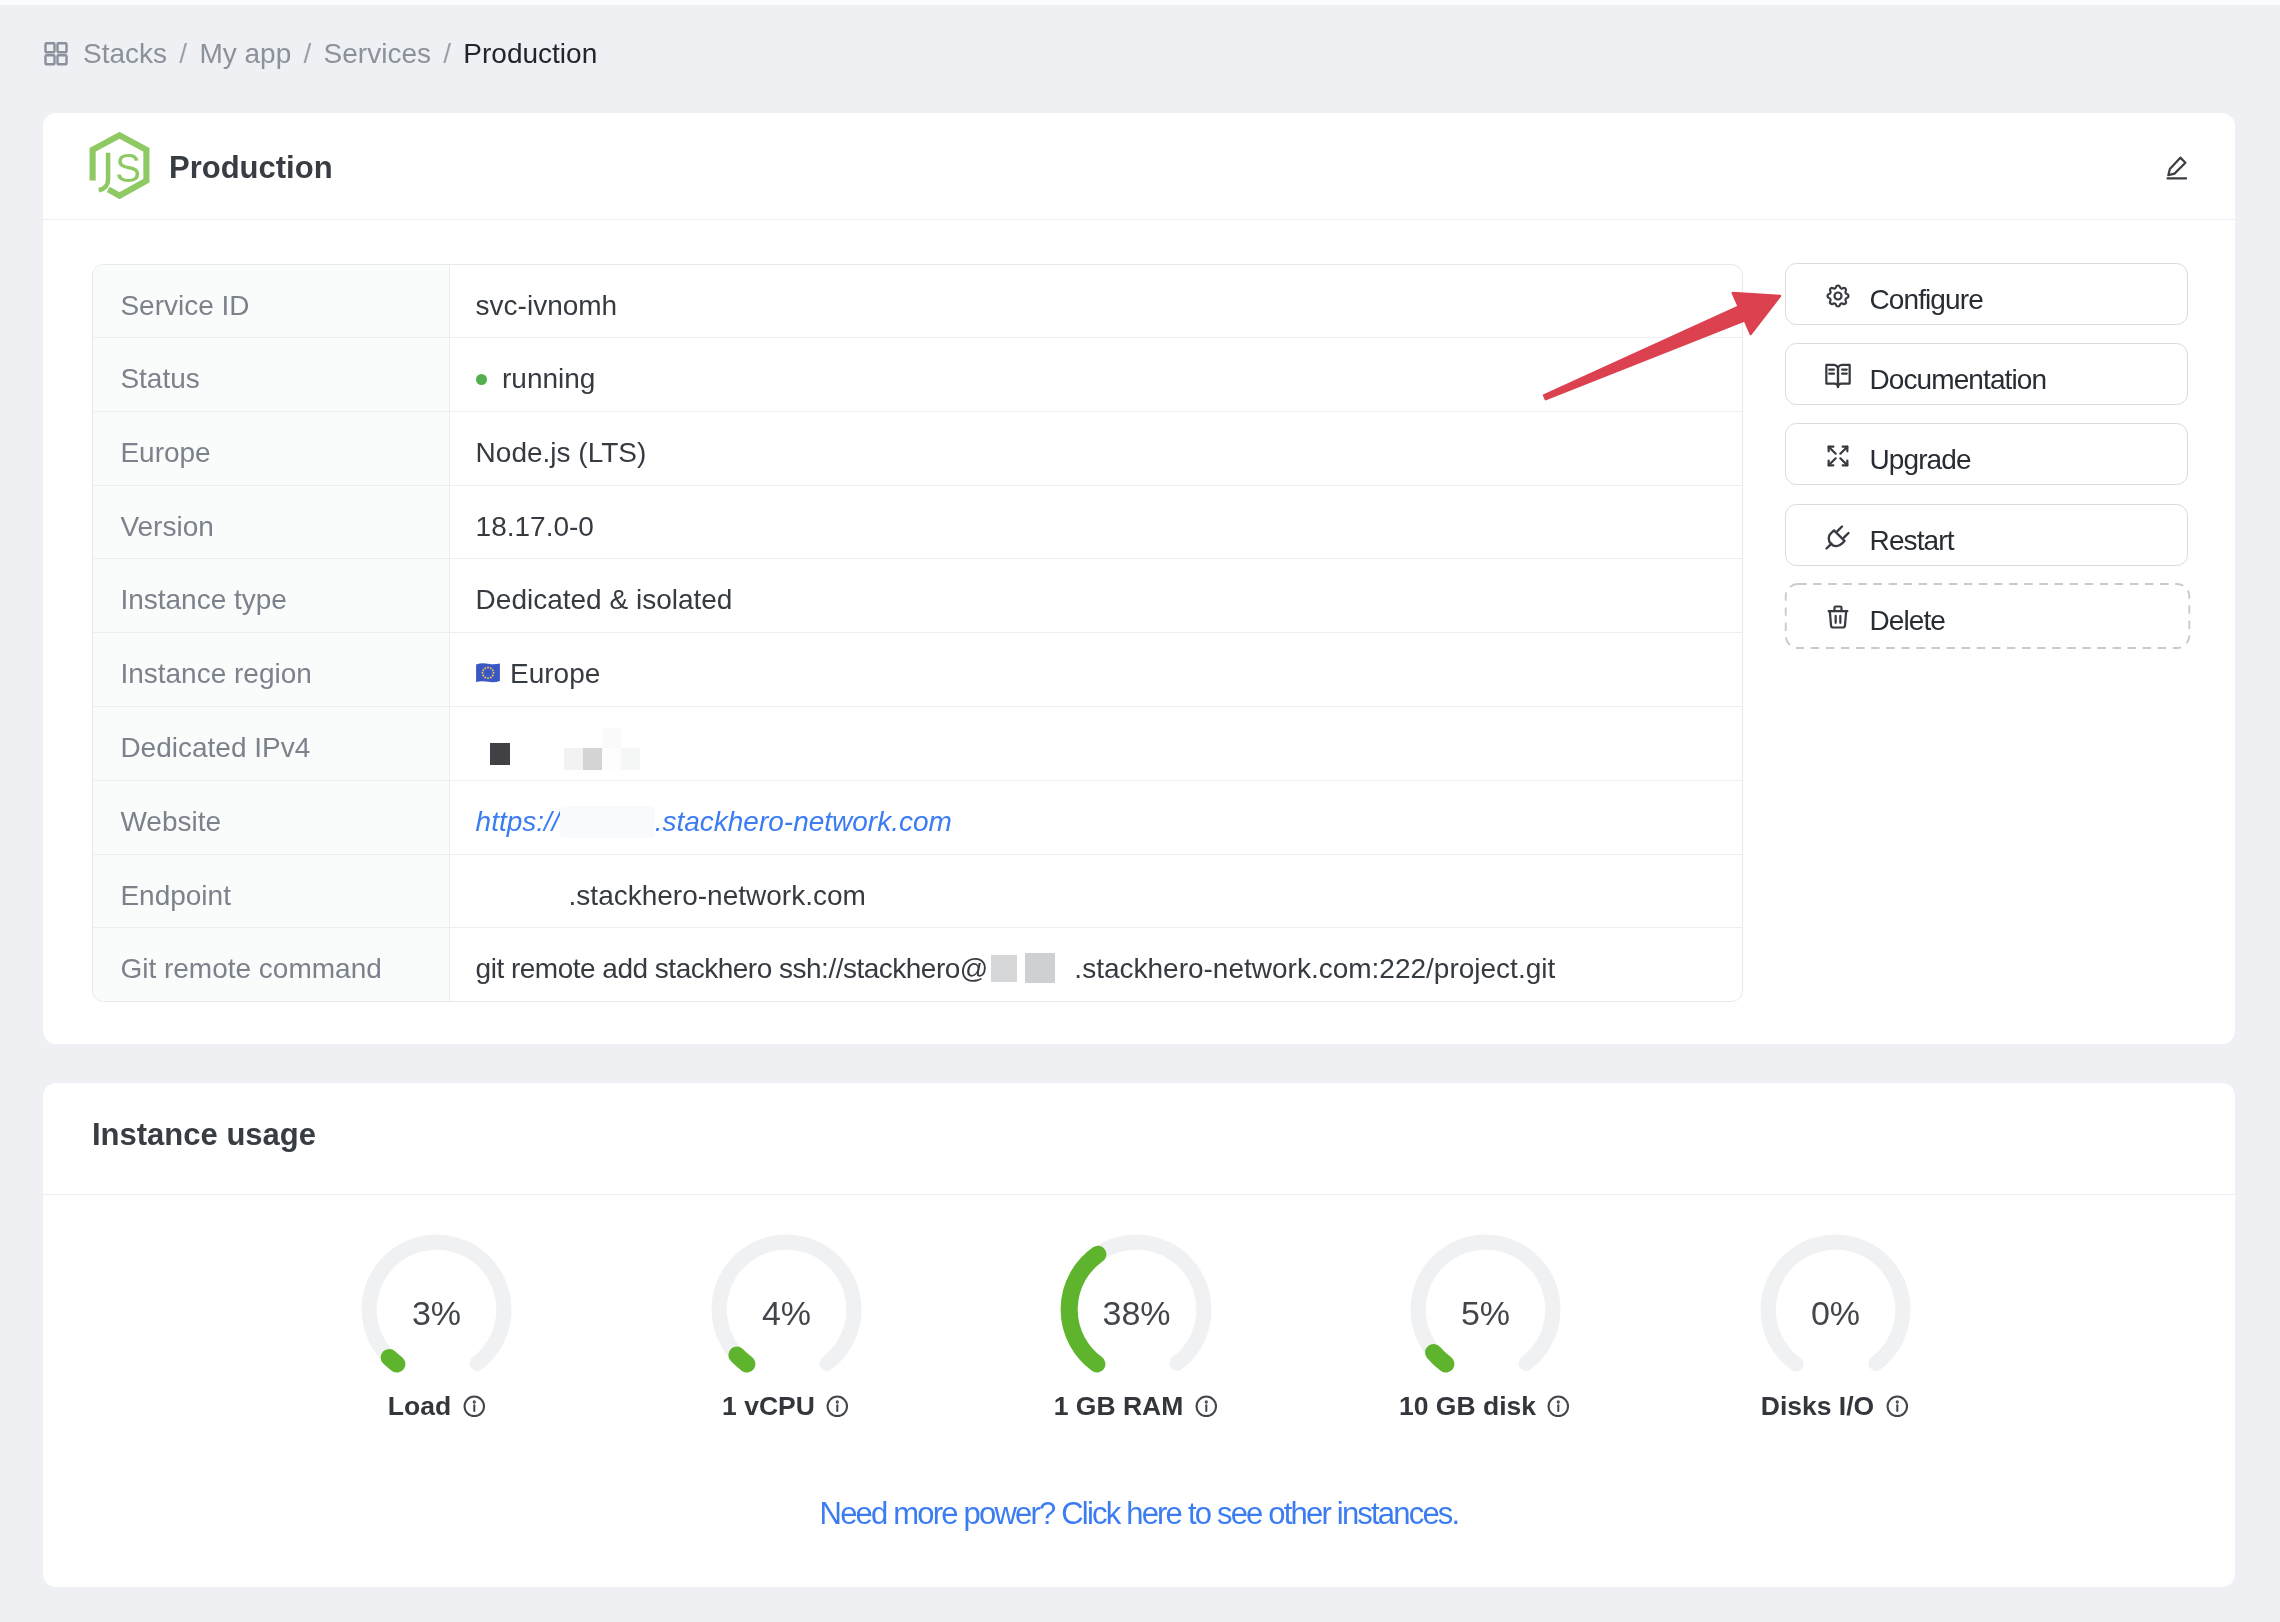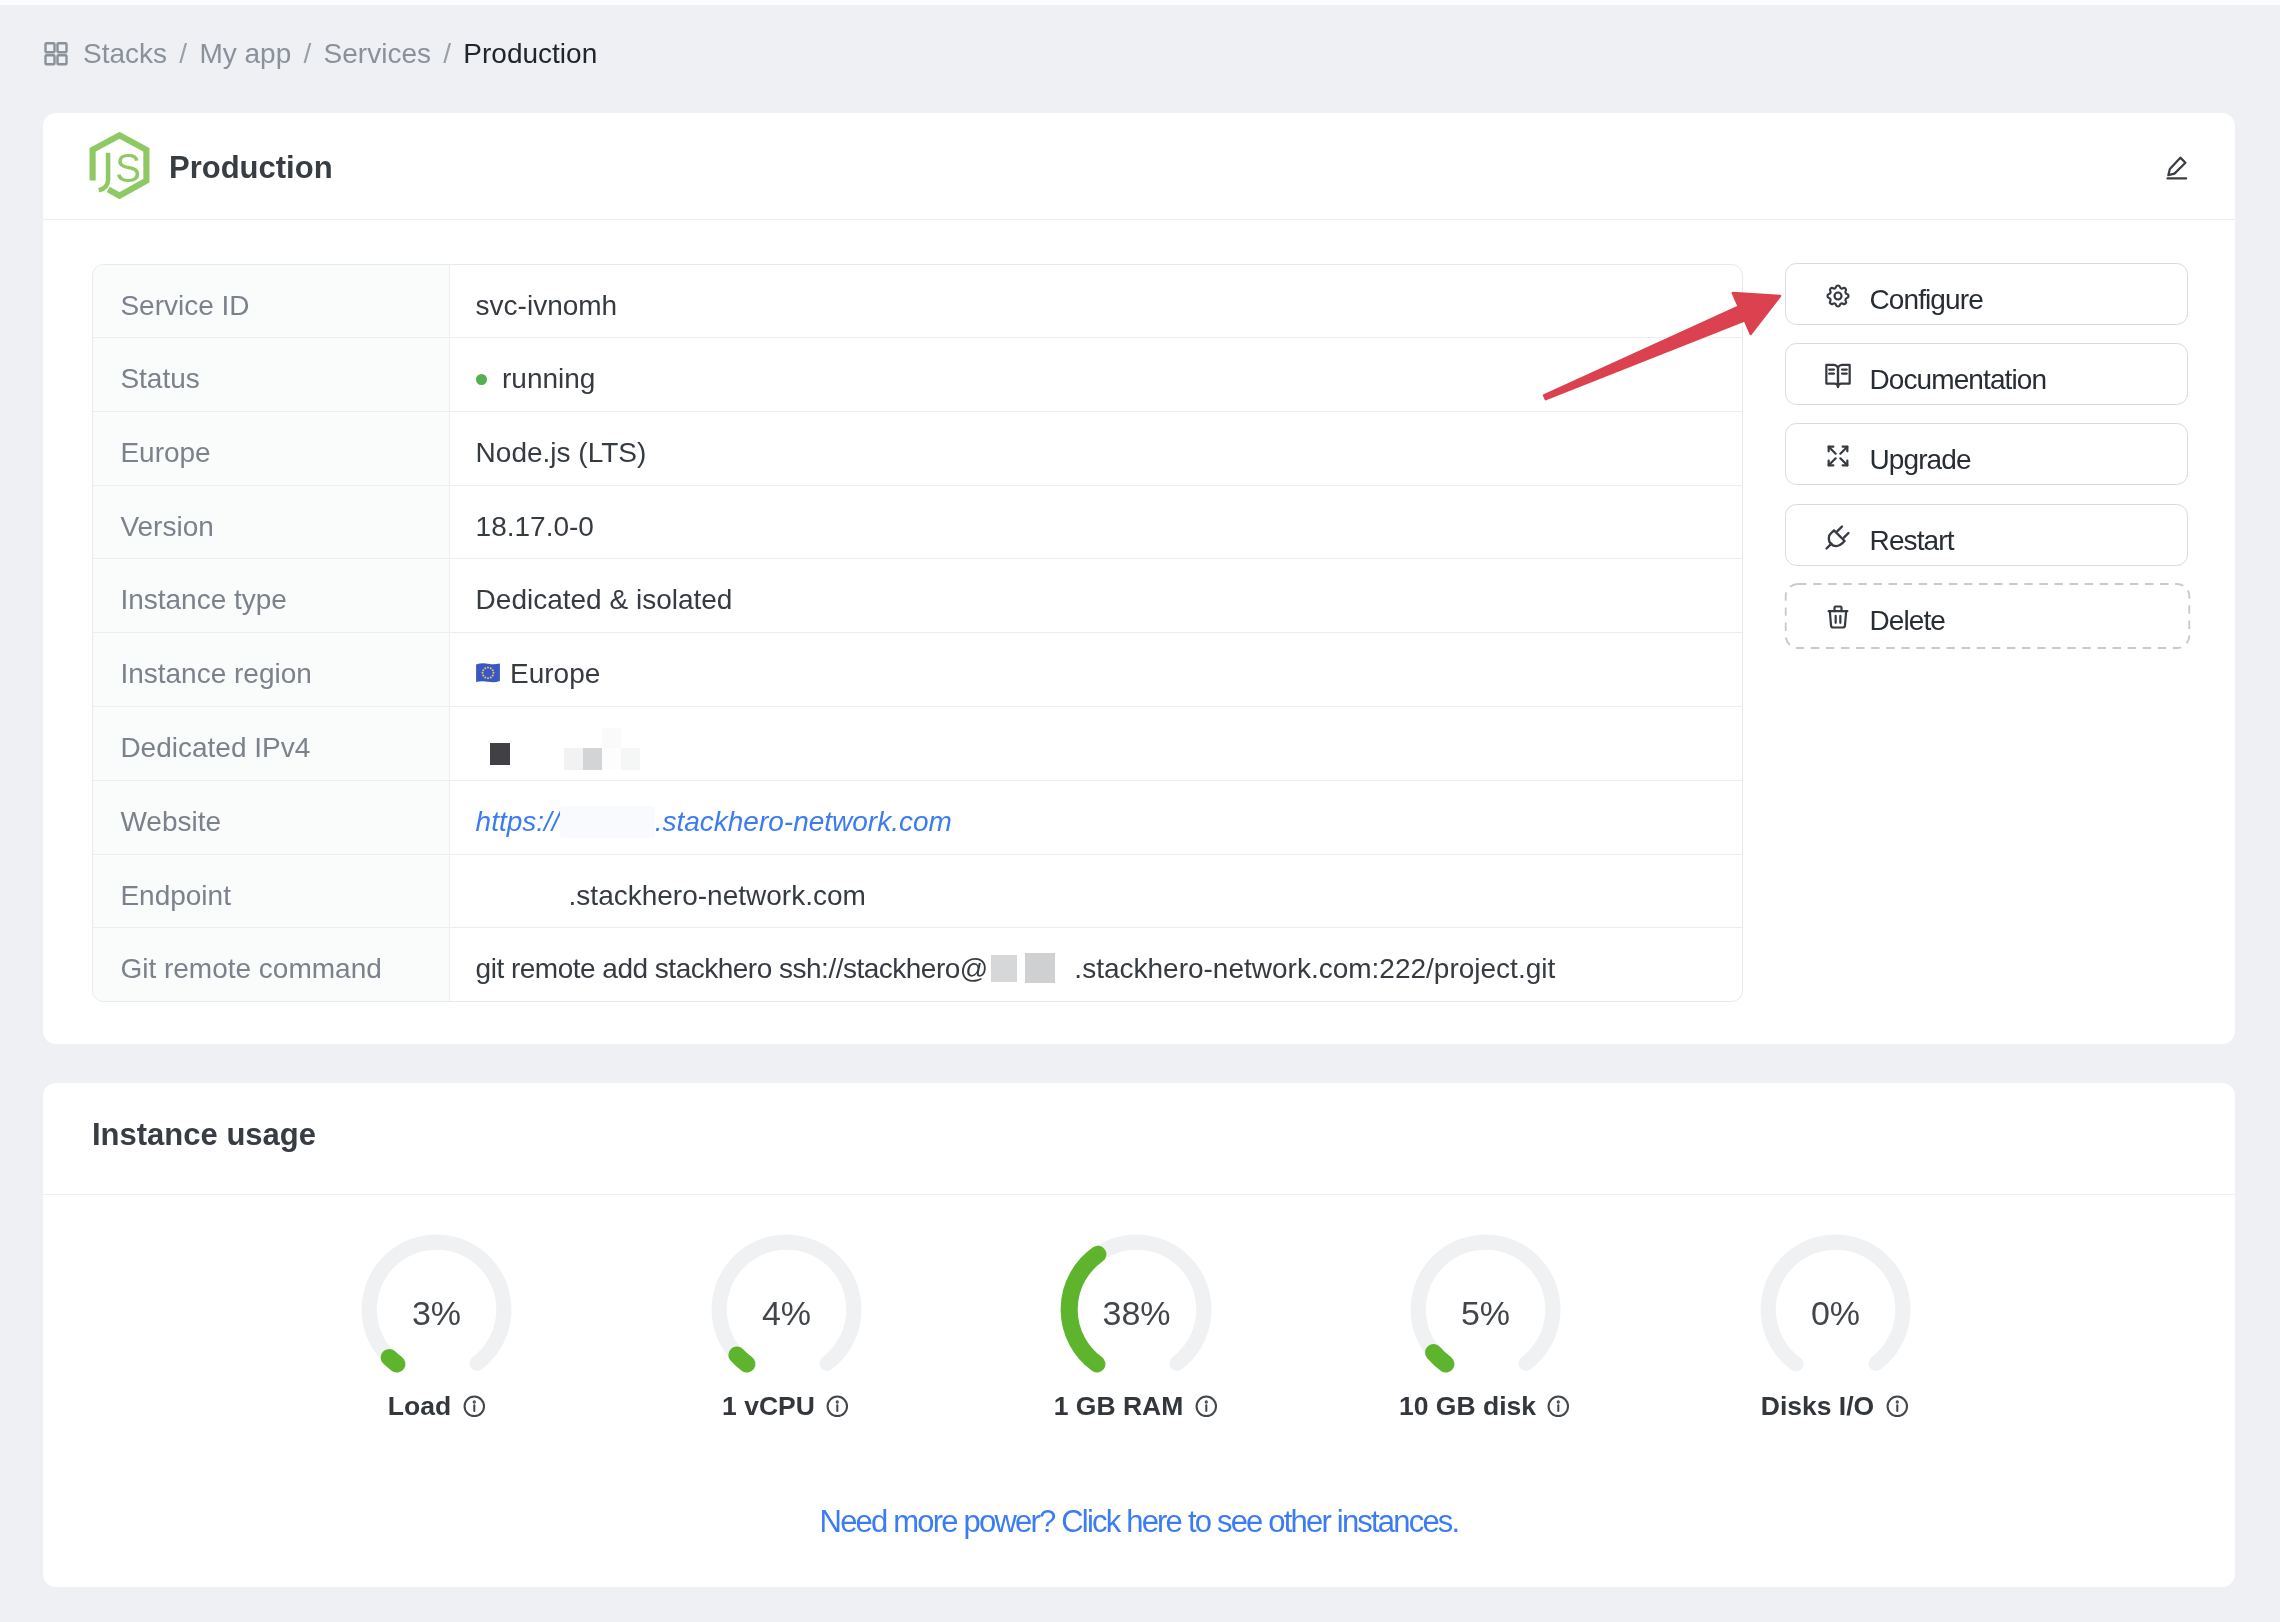--- a/index.html
+++ b/index.html
@@ -24,21 +24,21 @@
   
   .btn { position:absolute; left:1742px; width:403px; height:62px; background:#fff; border:1.9px solid #d8dbe0; border-radius:11.4px; display:flex; align-items:center; color:#282c33; font-size:28px; letter-spacing:-0.9px; padding-top:8.5px;padding-left:11px; }
   .btn svg { margin-left:26.5px; margin-right:18px; flex:none; margin-top:-3.8px; }
   .btn span { position:relative; top:1.9px; }
   .btn.dashed { border-style:dashed; border-color:#c6cad1;align-items:center; }
   
   .gauge { position:absolute; width:167px; height:167px; }
   .gauge .pct { position:absolute; left:0; top:3.8px; width:167px; height:167px; display:flex; align-items:center; justify-content:center; font-size:34px; color:#42464b; }
   .glabel { position:absolute; display:flex; align-items:center; justify-content:center; font-size:26.5px; font-weight:bold; color:#33373c; width:350px; }
   .glabel svg { margin-left:10.4px; }
-  .blink { position:absolute; width:100%; text-align:center; color:#3b7cf3; font-size:31px; letter-spacing:-1.8px;margin-top:8px; }
+  .blink { position:absolute; width:100%; text-align:center; color:#3b7cf3; font-size:31px; letter-spacing:-1.8px; }
   .blue { color:#3b7cf3;font-style:italic; }
 </style>
 </head>
 <body>
   <div class="topstrip"></div>
 
   <div class="crumb">
     <svg width="24" height="25.6" viewBox="0 0 24 24" fill="none" stroke="#8b919b" stroke-width="2.4" style="margin-right:15px">
       <rect x="1.5" y="1.5" width="9" height="9" rx="1"></rect>
       <rect x="13.5" y="1.5" width="9" height="9" rx="1"></rect>

